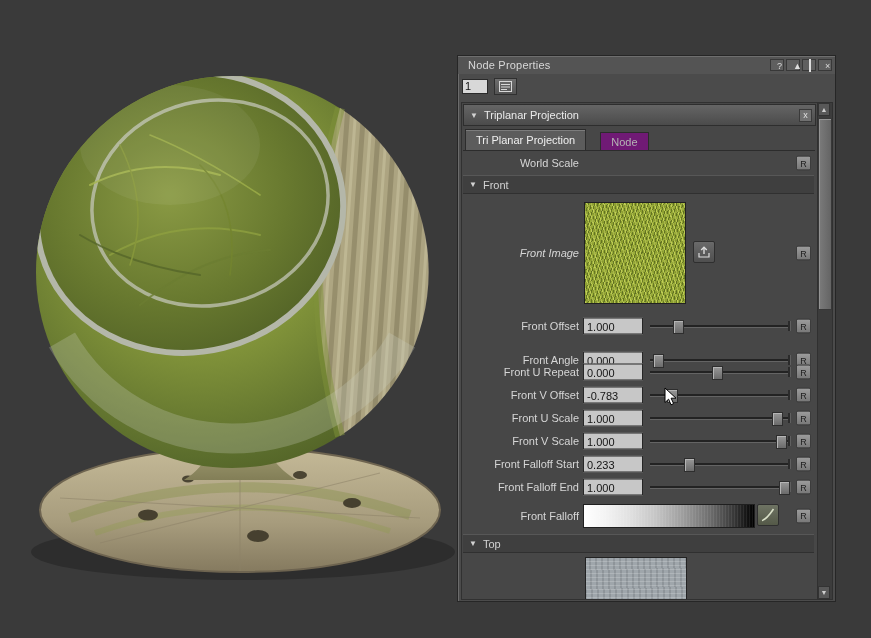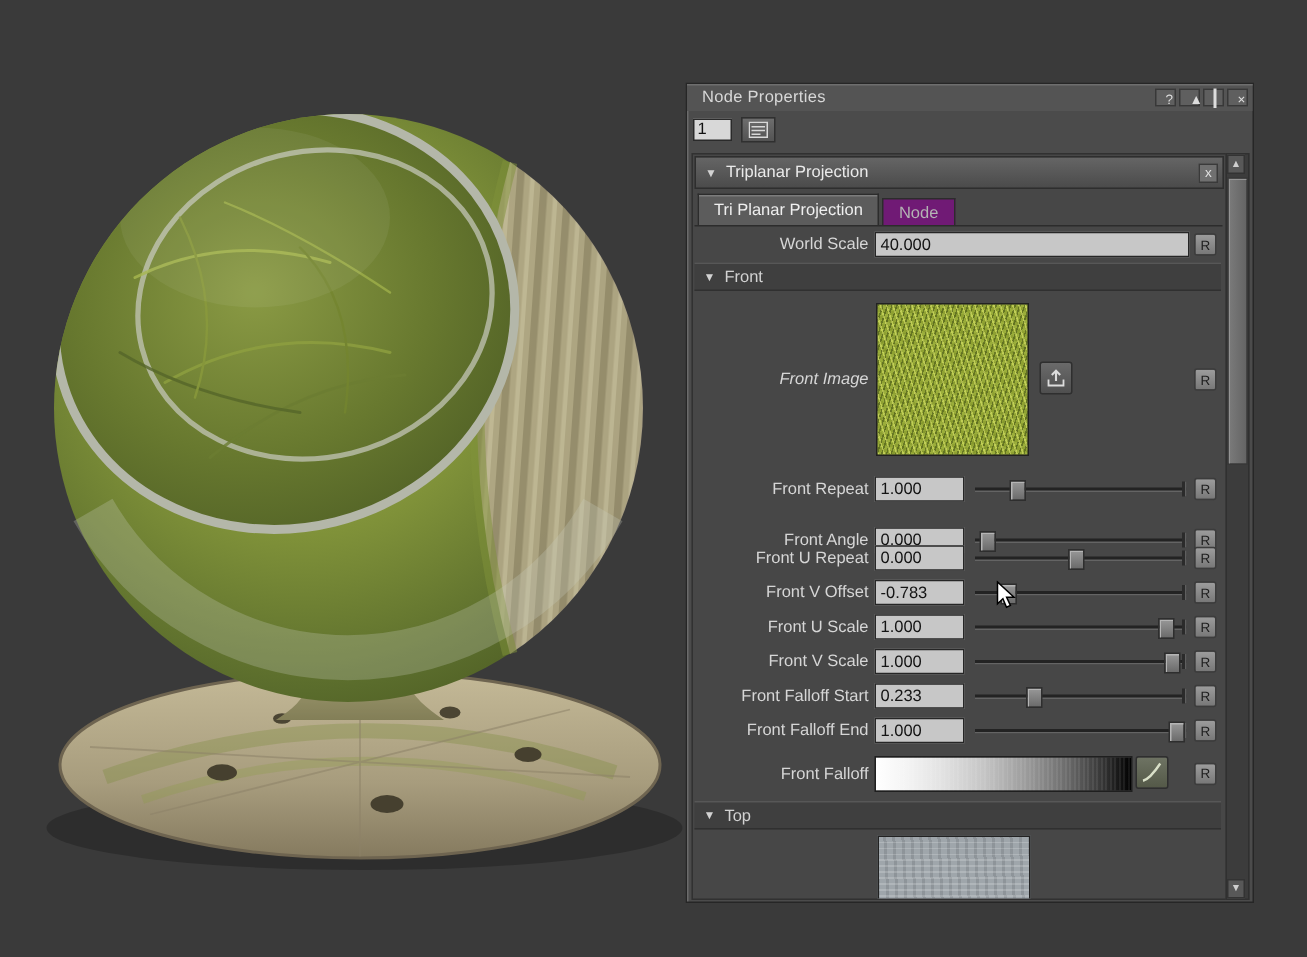--- a/index.html
+++ b/index.html
@@ -30,21 +30,21 @@
            border:1px solid #313131;overflow:hidden;}
 
   .node-header{position:absolute;left:1px;top:1px;width:351px;height:20px;
                background:linear-gradient(#656565,#4b4b4b);border:1px solid #2e2e2e;
                display:flex;align-items:center;color:#eaeaea;}
   .tri{font-size:8px;color:#d2d2d2;margin:0 6px;}
   .node-close{margin-left:auto;margin-right:3px;width:13px;height:13px;background:#707070;
               border:1px solid #3a3a3a;color:#e2e2e2;font-size:9px;line-height:11px;text-align:center;padding:0;}
 
   .tabs{position:absolute;left:1px;top:26px;width:352px;height:22px;display:flex;
-        align-items:flex-end;gap:2px;padding-left:2px;border-bottom:1px solid #2c2c2c;box-sizing:border-box;}
+        align-items:flex-end;gap:14px;padding-left:2px;border-bottom:1px solid #2c2c2c;box-sizing:border-box;}
   .tab{padding:0 10px;display:flex;align-items:center;border:1px solid #2c2c2c;border-bottom:none;white-space:nowrap;}
   .tab.active{height:20px;background:#5c5c5c;color:#efefef;box-shadow:inset 0 1px 0 #7c7c7c;}
   .tab.inactive{height:17px;background:#701a75;color:#b4b4b4;}
 
   .row{position:absolute;left:0;width:353px;height:22px;}
   .lab{position:absolute;left:0;width:117px;top:50%;transform:translateY(-50%);
        text-align:right;color:#d6d6d6;}
   .fld{position:absolute;left:121px;top:50%;transform:translateY(-50%);height:13px;
        background:#c7c7c7;border:1px solid #262626;font-size:11px;color:#141414;
        padding:1px 3px;font-family:"Liberation Sans",sans-serif;}
@@ -217,21 +217,20 @@
         <button class="node-close">x</button>
       </div>
 
       <div class="tabs">
         <div class="tab active">Tri Planar Projection</div>
         <div class="tab inactive">Node</div>
       </div>
 
       <div class="row" style="top:49px;">
         <span class="lab">World Scale</span>
-        <input class="fld wide" value="40.000" style="">
         <button class="rbtn">R</button>
       </div>
 
       <div class="sec-header" style="top:72px;">
         <span class="tri">▼</span>
         <span>Front</span>
       </div>
 
       <div class="fi-row">
         <span class="lab" style="top:50%;font-style:italic;">Front Image</span>
@@ -240,21 +239,21 @@
           <svg width="12" height="12" viewBox="0 0 12 12">
             <path d="M 1,7 L 1,11 L 11,11 L 11,7" fill="none" stroke="#ddd" stroke-width="1.2"></path>
             <line x1="6" y1="1.5" x2="6" y2="8" stroke="#ddd" stroke-width="1.4"></line>
             <path d="M 3.2,4 L 6,1.2 L 8.8,4" fill="none" stroke="#ddd" stroke-width="1.4"></path>
           </svg>
         </button>
         <button class="rbtn">R</button>
       </div>
 
   <div class="row param" style="top: 212px;">
-    <span class="lab">Front Repeat</span>
+    <span class="lab">Front Offset</span>
     <input class="fld narrow" value="1.000" style="">
     <div class="sl">
       <div class="track"></div>
       <div class="endtick"></div>
       <div class="handle" style="left: 23px;"></div>
     </div>
     <button class="rbtn">R</button>
   </div>
 
   <div class="row param" style="top: 246px; text-decoration: underline;">

